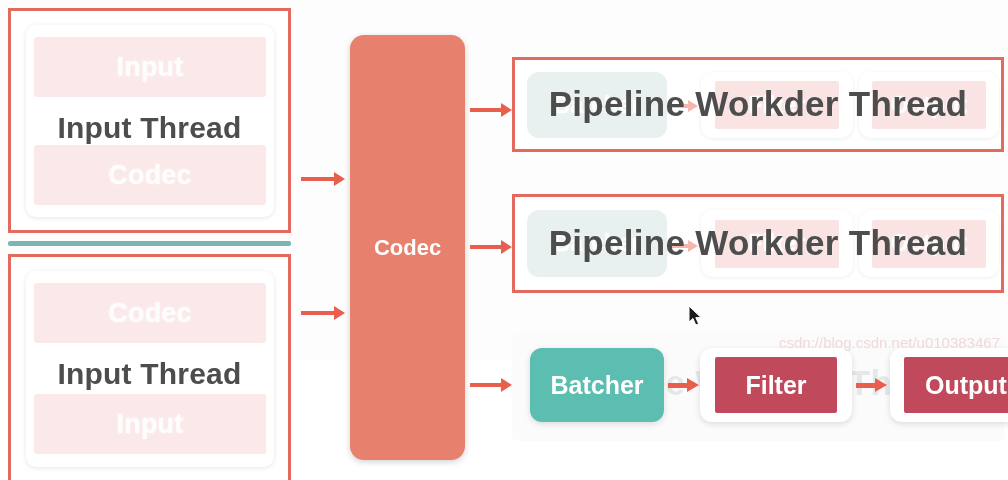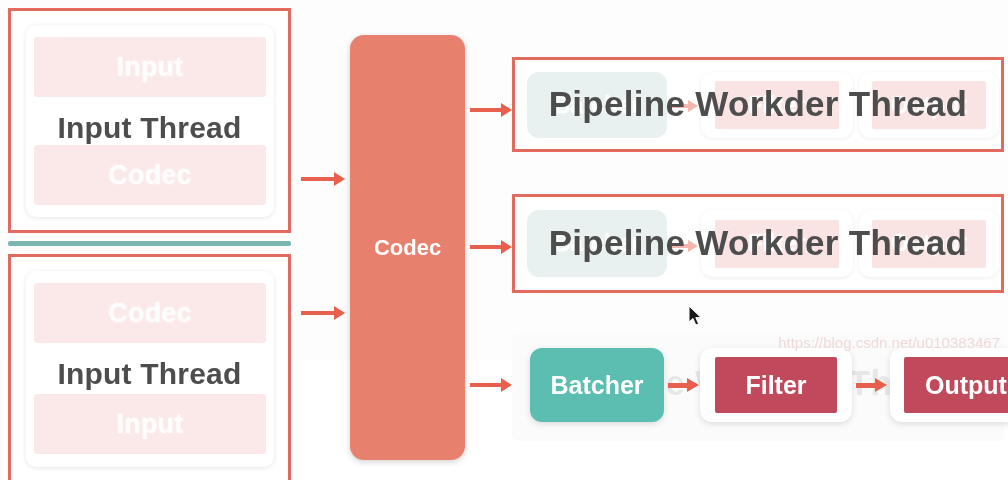--- a/index.html
+++ b/index.html
@@ -272,19 +272,19 @@
         <div class="head" style="left:19px;"></div>
     </div>
 
     <div class="pipe-stage stage-card" style="left:378px; top:15px; width:152px; height:74px;">
       <div class="stage-inner-red" style="width:124px; height:56px;">
         <span class="stage-label">Output</span>
       </div>
     </div>
   </div>
 
-  <div id="watermark">https://blog.csdn.net/u010383467</div>
+  <div id="watermark">csdn://blog.csdn.net/u010383467</div>
 
   <svg id="cursor" viewBox="0 0 16 22">
     <polygon points="0,0 0,16 4,12.5 6.8,19 9.6,17.8 6.8,11.6 12,11.6" fill="#1a1a1a" stroke="#ffffff" stroke-width="1"></polygon>
   </svg>
 
 </div>
 
 </body></html>

